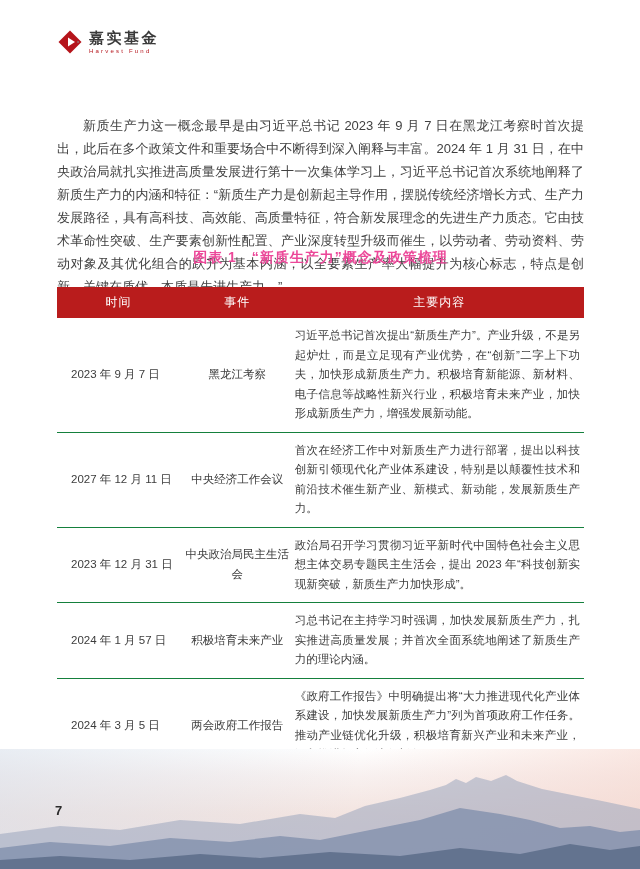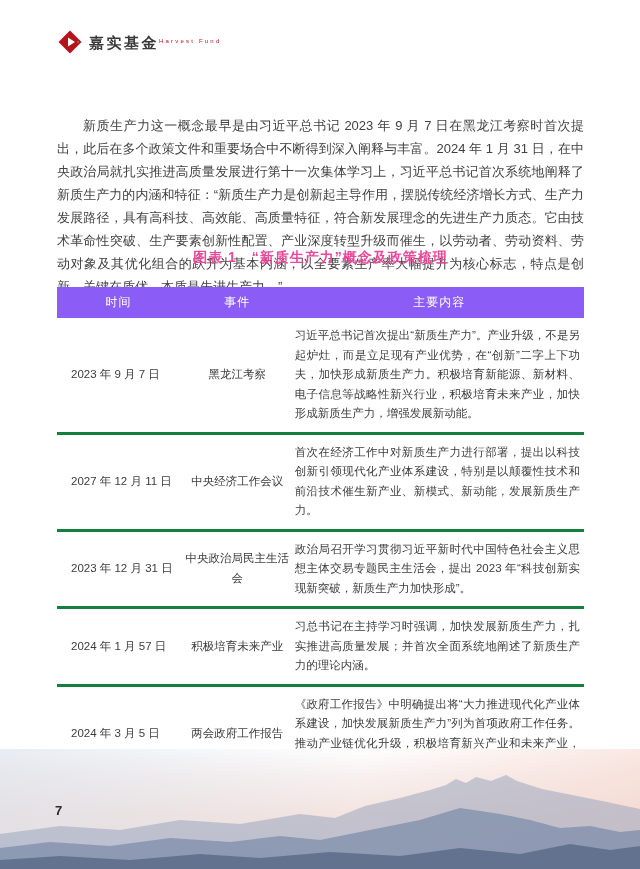--- a/index.html
+++ b/index.html
@@ -9,21 +9,21 @@
     position: relative;
     width: 640px; height: 869px;
     margin: 0 auto;
     background: #ffffff;
     overflow: hidden;
     color: #3f3f3f;
   }
   
   .logo { position: absolute; top: 30px; left: 58px; display: flex; align-items: center; gap: 7px; }
   .logo-icon { width: 24px; height: 24px; flex: 0 0 auto; }
-  .logo-text-wrap { display: flex; line-height: 1; }
+  .logo-text-wrap { display: flex; flex-direction: column; line-height: 1; }
   .logo-cn { font-size: 15px; font-weight: bold; color: #3a3a3a; letter-spacing: 2.5px; }
   .logo-en { font-size: 6px; color: #b5141b; letter-spacing: 2.2px; margin-top: 3px; }
   
   .intro {
     position: absolute; top: 114px; left: 57px; width: 527px;
     font-size: 13px; line-height: 23px; text-align: justify;
     text-indent: 2em; color: #414141;
   }
   
   .fig-title {
@@ -31,26 +31,26 @@
     text-align: center; font-size: 14px; font-weight: 700; color: #ec4899;
     letter-spacing: 1px;
   }
   
   .tbl-wrap { position: absolute; top: 287px; left: 57px; width: 527px; }
   table { width: 100%; border-collapse: collapse; table-layout: fixed; }
   col.c-date  { width: 23.3%; }
   col.c-event { width: 21.8%; }
   col.c-main  { width: 54.9%; }
   thead th {
-    background: #8b5cf6; color: #ffffff; font-weight: normal;
+    background: #b91c1c; color: #ffffff; font-weight: normal;
     font-size: 12px; height: 31px; text-align: center; letter-spacing: 1px;
   }
   tbody td {
     font-size: 11.5px; line-height: 19.5px; vertical-align: middle;
-    border-bottom: 3px solid #15803d; padding: 8px 0;
+    border-bottom: 1px solid #15803d; padding: 8px 0;
   }
   tbody tr:last-child td { border-bottom: 2px solid #7c8cb4; }
   td.d-date  { padding-left: 14px; text-align: left; white-space: nowrap; color: #3c3c3c; margin-top: 31px; }
   td.d-event { text-align: center; color: #3c3c3c; margin-left: 36px; }
   td.d-main  { text-align: justify; padding-right: 4px; color: #3c3c3c; }
   
   .source {
     position: absolute; top: 735px; left: 64px; width: 520px;
     font-size: 11px; font-style: italic; color: #5f5f5f; letter-spacing: 0.5px;
   }

